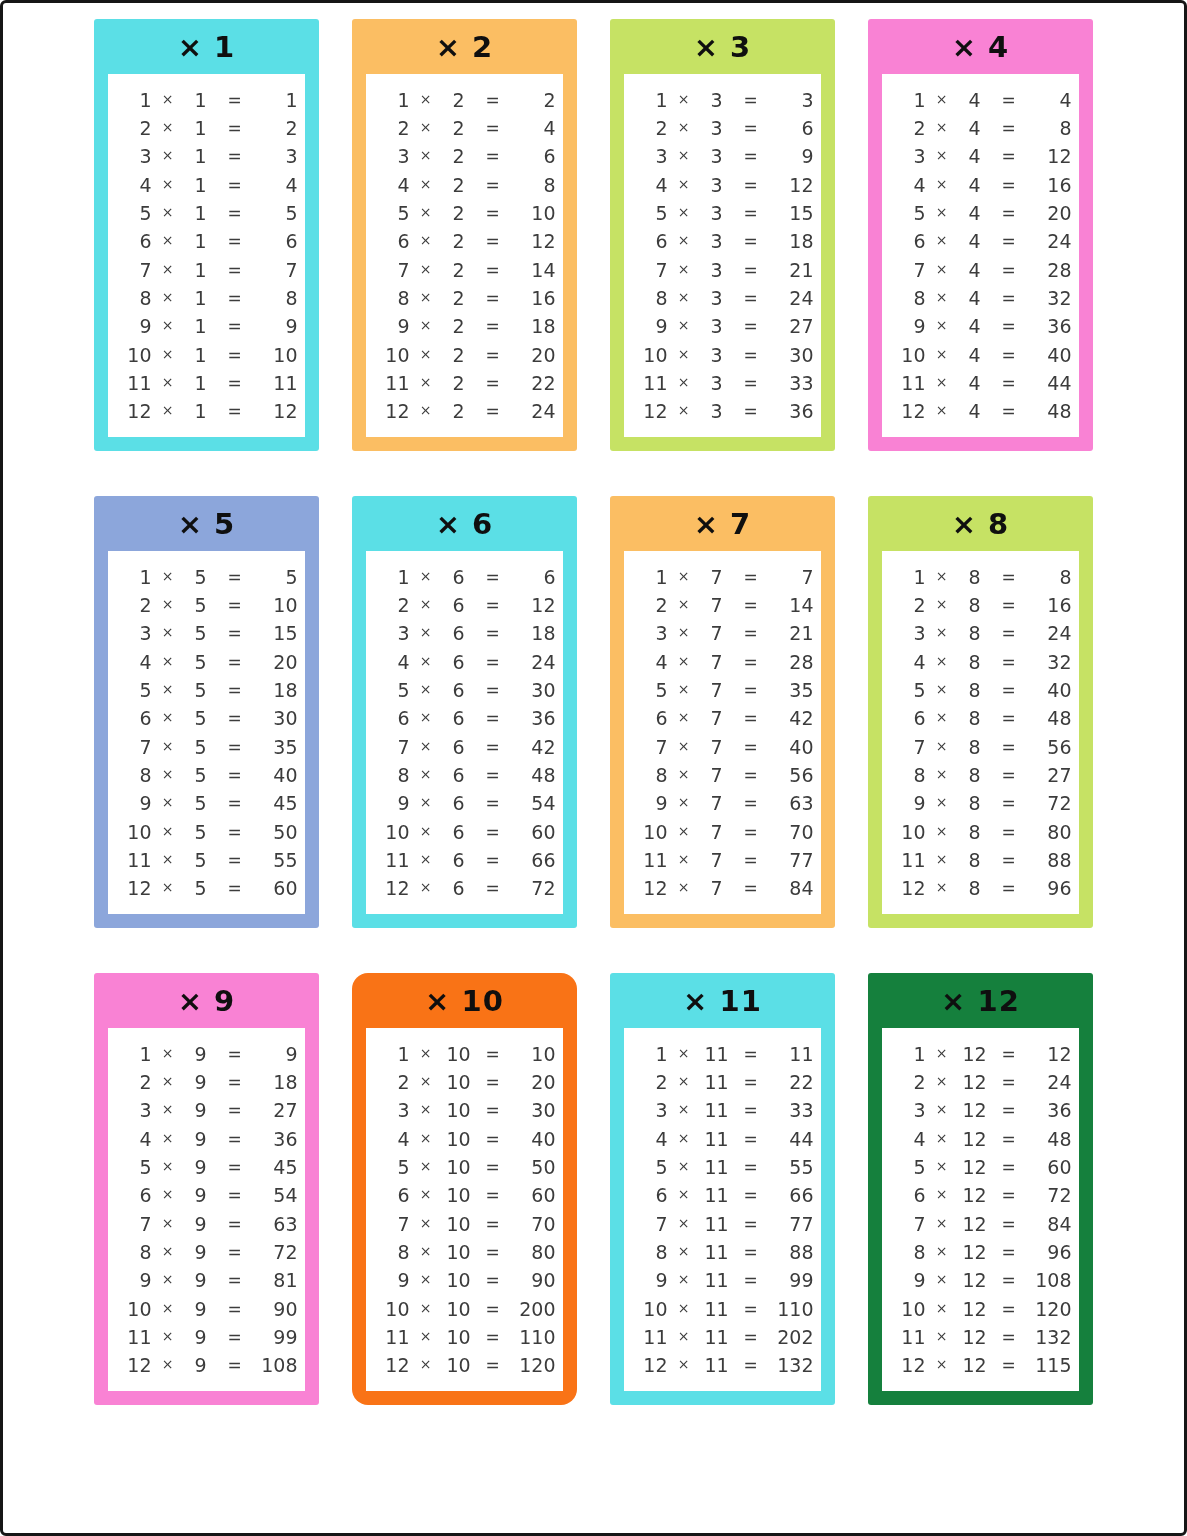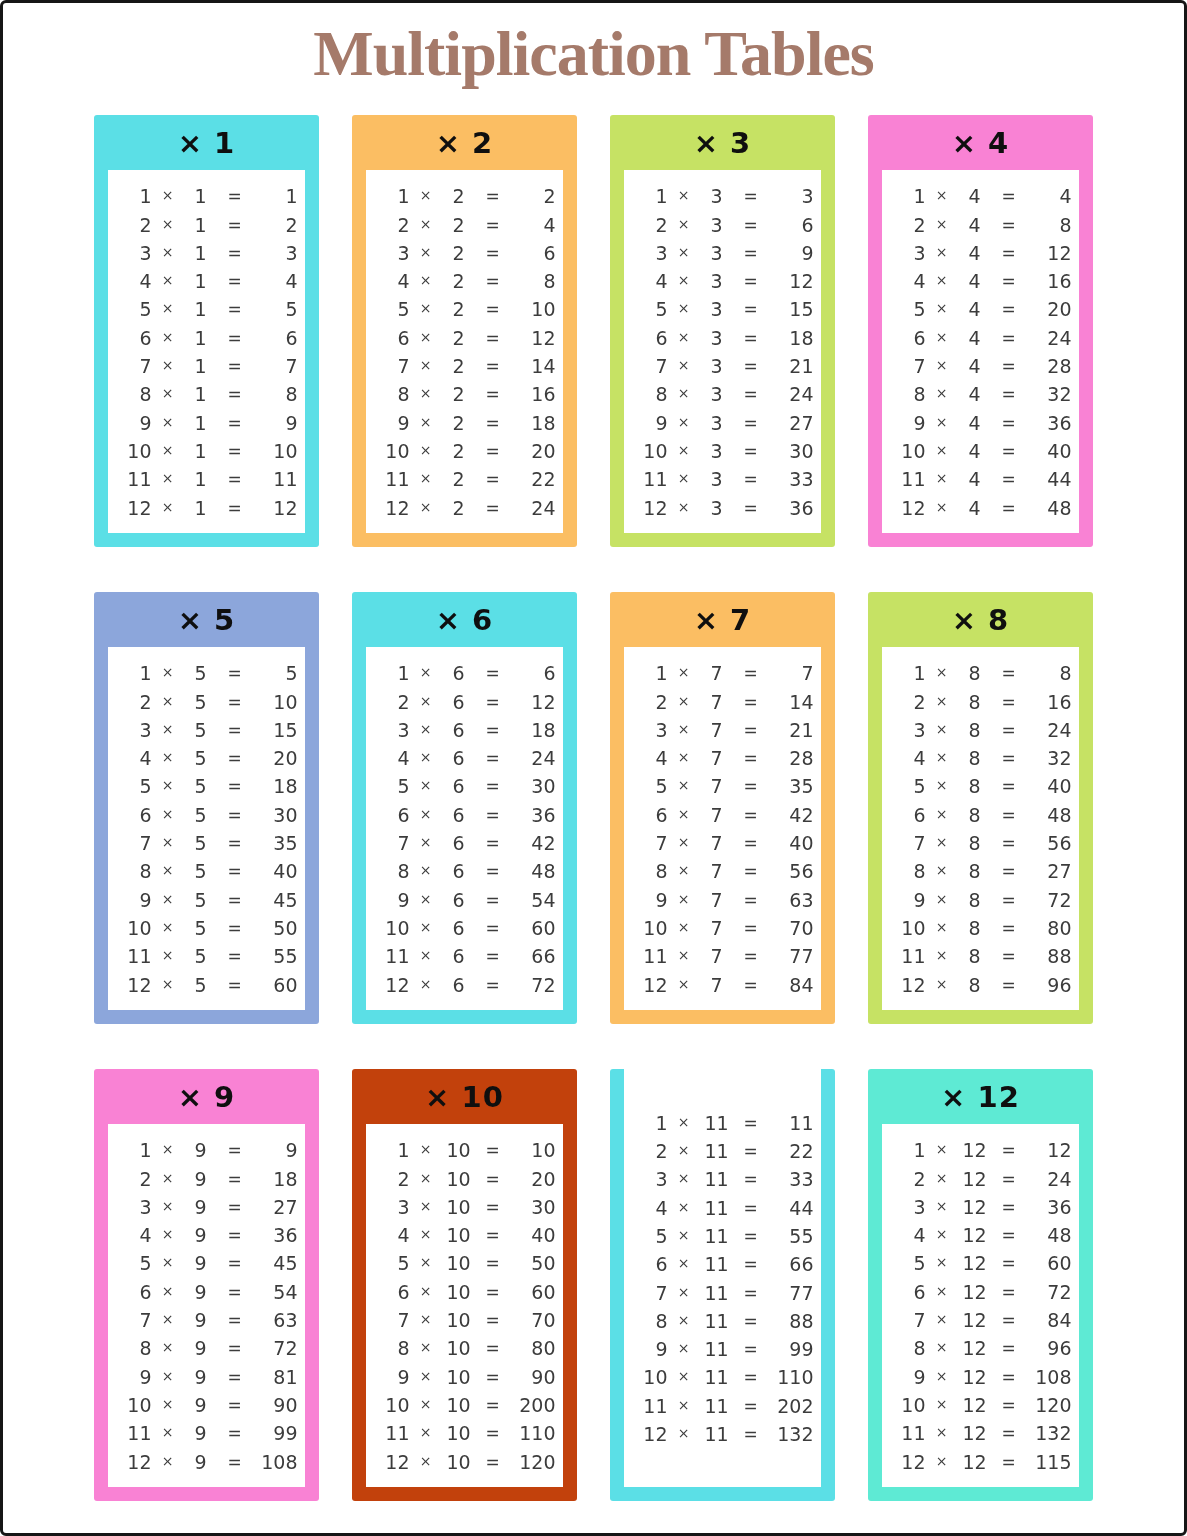--- a/index.html
+++ b/index.html
@@ -75,21 +75,20 @@
   .eq-a { text-align: right; }
   .eq-op { text-align: center; font-size: 14px; transform: translateY(-1px); }
   .eq-b { text-align: center; }
   .eq-eq { text-align: center; font-size: 17px; }
   .eq-c { text-align: right; }
 </style>
 </head>
 <body>
 
 <div class="page">
-  <h1 class="page-title" style="color: rgb(165, 122, 106);">Multiplication Tables</h1>
   <div class="grid">
       <section class="card" style="background-color: rgb(91, 223, 230);">
         <h2 class="card-title">× 1</h2>
         <div class="card-panel">
           <div class="equation-row">
             <span class="eq-a">1</span>
             <span class="eq-op">×</span>
             <span class="eq-b">1</span>
             <span class="eq-eq">=</span>
             <span class="eq-c">1</span>
@@ -878,21 +877,21 @@
           </div>
           <div class="equation-row">
             <span class="eq-a">12</span>
             <span class="eq-op">×</span>
             <span class="eq-b">9</span>
             <span class="eq-eq">=</span>
             <span class="eq-c">108</span>
           </div>
         </div>
       </section>
-      <section class="card" style="background-color: #c2410c;">
+      <section class="card" style="background-color: #f97316; border-radius: 16px;">
         <h2 class="card-title">× 10</h2>
         <div class="card-panel">
           <div class="equation-row">
             <span class="eq-a">1</span>
             <span class="eq-op">×</span>
             <span class="eq-b">10</span>
             <span class="eq-eq">=</span>
             <span class="eq-c">10</span>
           </div>
           <div class="equation-row">
@@ -968,20 +967,21 @@
           <div class="equation-row">
             <span class="eq-a">12</span>
             <span class="eq-op">×</span>
             <span class="eq-b">10</span>
             <span class="eq-eq">=</span>
             <span class="eq-c">120</span>
           </div>
         </div>
       </section>
       <section class="card" style="background-color: rgb(91, 223, 230);">
+        <h2 class="card-title">× 11</h2>
         <div class="card-panel">
           <div class="equation-row">
             <span class="eq-a">1</span>
             <span class="eq-op">×</span>
             <span class="eq-b">11</span>
             <span class="eq-eq">=</span>
             <span class="eq-c">11</span>
           </div>
           <div class="equation-row">
             <span class="eq-a">2</span>
@@ -1055,21 +1055,21 @@
           </div>
           <div class="equation-row">
             <span class="eq-a">12</span>
             <span class="eq-op">×</span>
             <span class="eq-b">11</span>
             <span class="eq-eq">=</span>
             <span class="eq-c">132</span>
           </div>
         </div>
       </section>
-      <section class="card" style="background-color: #5eead4; justify-content: center;">
+      <section class="card" style="background-color: #15803d; justify-content: center;">
         <h2 class="card-title">× 12</h2>
         <div class="card-panel">
           <div class="equation-row">
             <span class="eq-a">1</span>
             <span class="eq-op">×</span>
             <span class="eq-b">12</span>
             <span class="eq-eq">=</span>
             <span class="eq-c">12</span>
           </div>
           <div class="equation-row">

